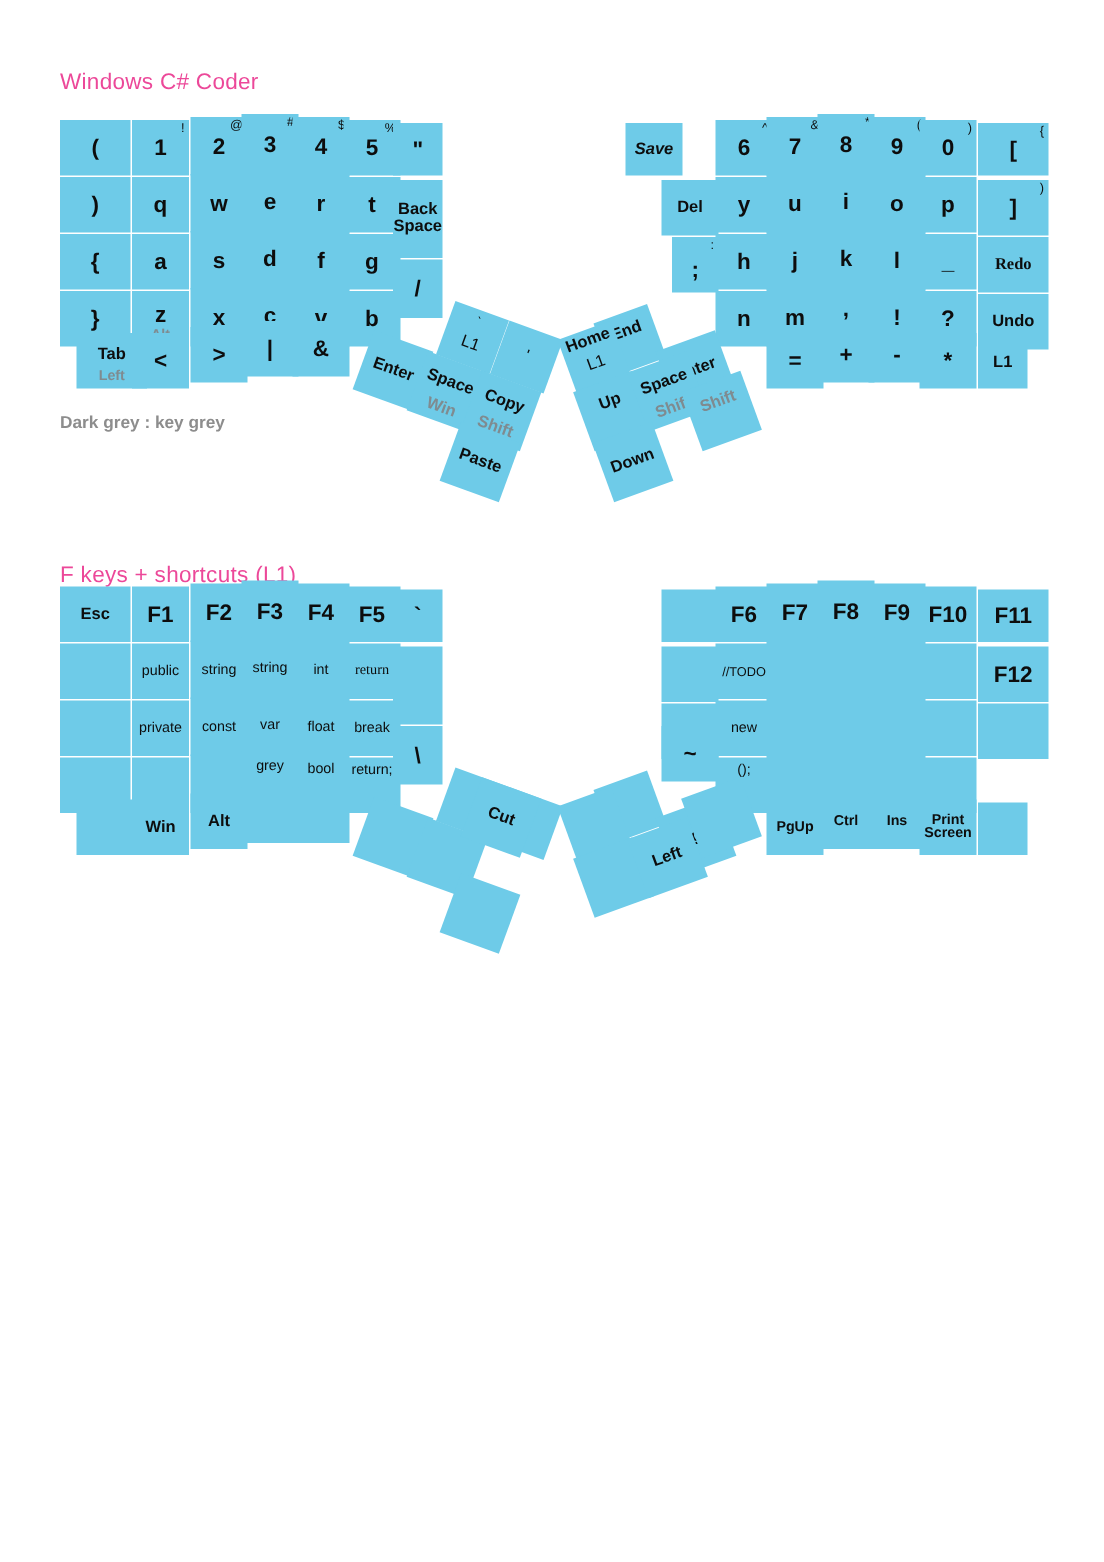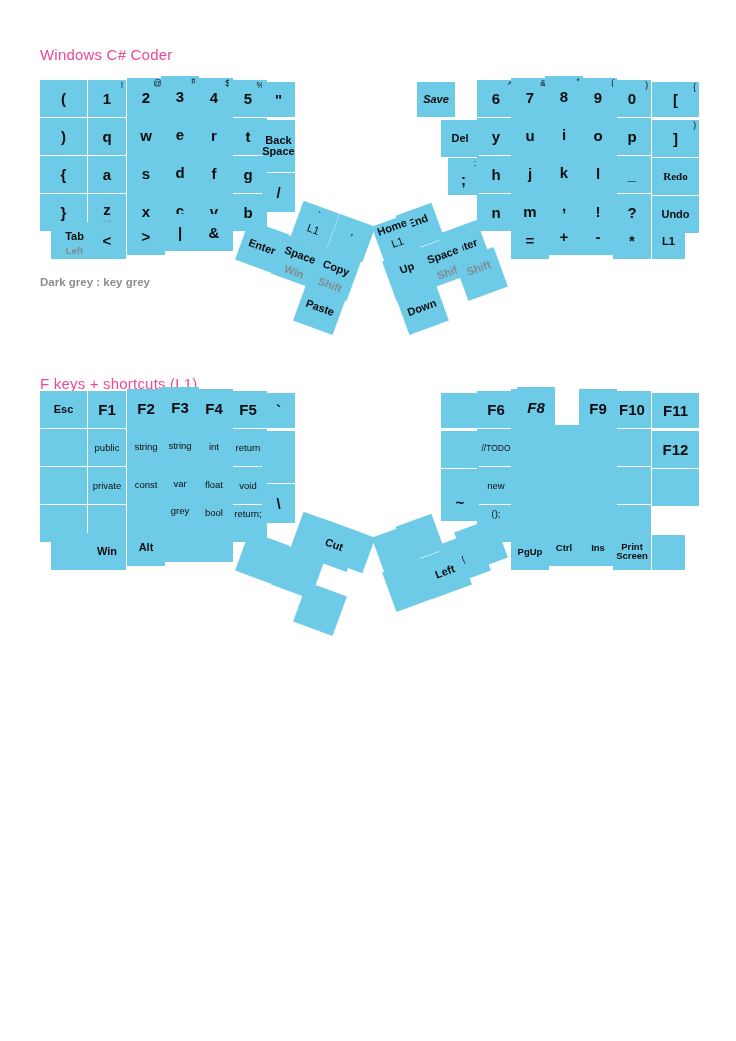--- a/index.html
+++ b/index.html
@@ -359,21 +359,21 @@
     </div>
   <div class="key" style="left:127px; top:427px; width:38px; height:39px;">
     <span class="lbl c small">string</span>
     </div>
   <div class="key" style="left:161px; top:425px; width:38px; height:41px;">
     <span class="lbl c small">string</span>
     </div>
   <div class="key" style="left:195px; top:427px; width:38px; height:39px;">
     <span class="lbl c small">int</span>
     </div>
-  <div class="key" style="left:229px; top:429px; width:38px; height:37px;">
+  <div class="key" style="left:229px; top:429px; width:38px; height:37px;font-family:Liberation Serif, serif;">
     <span class="lbl c small">return</span>
     </div>
   <div class="key" style="left:262px; top:431px; width:33px; height:52px;">
     <span class="lbl c small"></span>
     </div>
 
   <div class="key" style="left:40px; top:467px; width:47px; height:37px;">
     <span class="lbl c small"></span>
     </div>
   <div class="key" style="left:88px; top:467px; width:38px; height:37px;">
@@ -382,21 +382,21 @@
   <div class="key" style="left:127px; top:465px; width:38px; height:39px;">
     <span class="lbl c small">const</span>
     </div>
   <div class="key" style="left:161px; top:463px; width:38px; height:41px;">
     <span class="lbl c small">var</span>
     </div>
   <div class="key" style="left:195px; top:465px; width:38px; height:39px;">
     <span class="lbl c small">float</span>
     </div>
   <div class="key" style="left:229px; top:467px; width:38px; height:37px;">
-    <span class="lbl c small">void</span>
+    <span class="lbl c small">break</span>
     </div>
 
   <div class="key" style="left:40px; top:505px; width:47px; height:37px;">
     <span class="lbl c small"></span>
     </div>
   <div class="key" style="left:88px; top:505px; width:38px; height:37px;">
     <span class="lbl c small"></span>
     </div>
   <div class="key" style="left:127px; top:503px; width:38px; height:39px;">
     <span class="lbl c small"></span>
@@ -454,21 +454,21 @@
 
   <div class="key" style="left:441px; top:393px; width:38px; height:35px;">
     <span class="lbl c small"></span>
     </div>
   <div class="key" style="left:477px; top:391px; width:38px; height:37px;">
     <span class="lbl c big">F6</span>
     </div>
   <div class="key" style="left:511px; top:389px; width:38px; height:39px;">
     <span class="lbl c big">F7</span>
     </div>
-  <div class="key" style="left:517px; top:387px; width:38px; height:41px;font-style:italic;">
+  <div class="key" style="left:545px; top:387px; width:38px; height:41px;">
     <span class="lbl c big">F8</span>
     </div>
   <div class="key" style="left:579px; top:389px; width:38px; height:39px;">
     <span class="lbl c big">F9</span>
     </div>
   <div class="key" style="left:613px; top:391px; width:38px; height:37px;">
     <span class="lbl c big">F10</span>
     </div>
   <div class="key" style="left:652px; top:393px; width:47px; height:35px;">
     <span class="lbl c big">F11</span>

